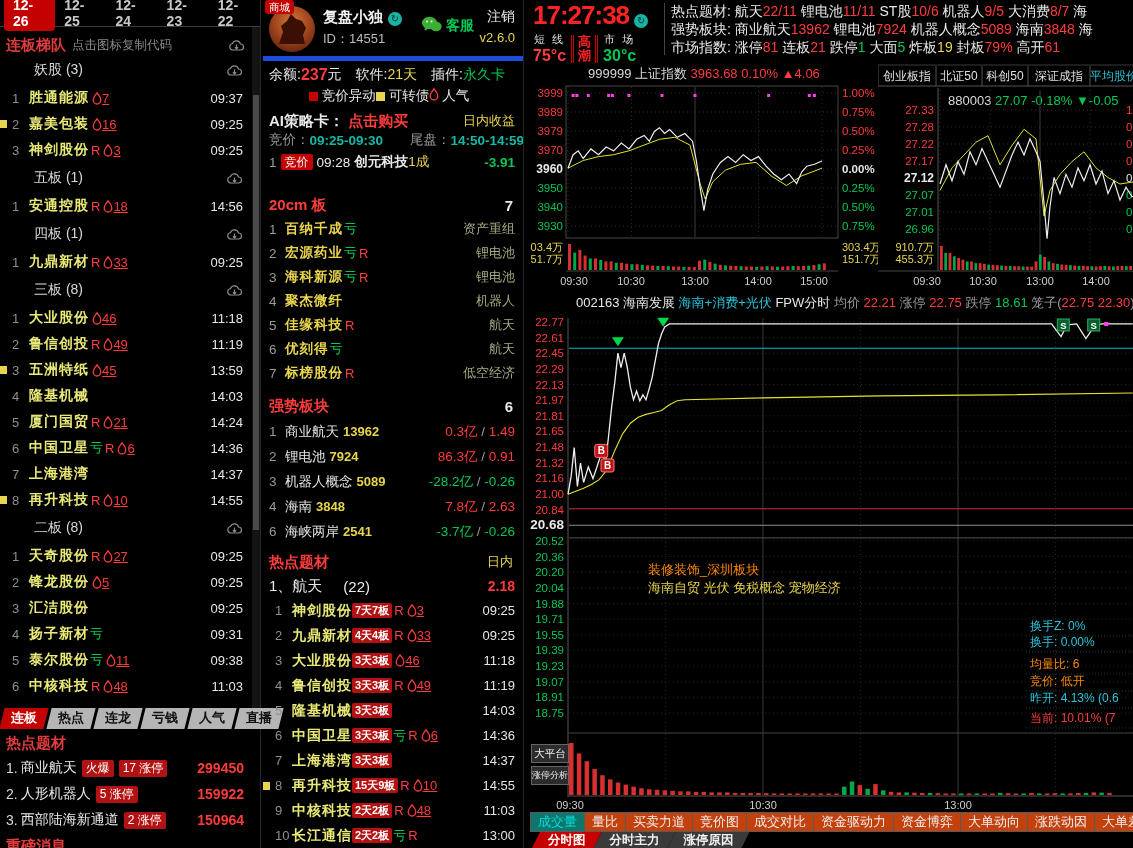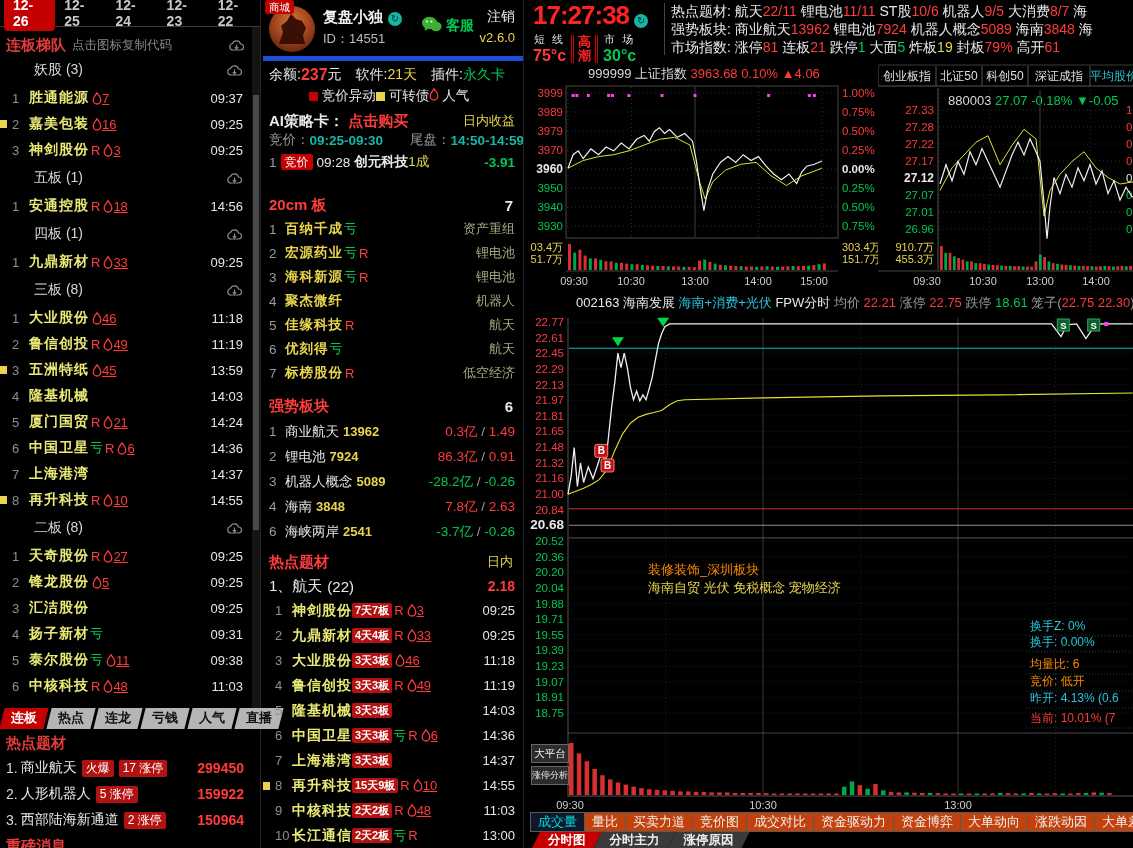--- a/index.html
+++ b/index.html
@@ -66,21 +66,21 @@
 #auction{height:18px;}
 #entry{height:22px;margin-top:2px;}
 .badge-r{background:#c40000;color:#fff;font-size:12px;padding:0 4px;border-radius:2px;margin:0 4px;line-height:16px;text-align:right;}
 #cm20-head{margin-top:20px;height:24px;}
 #cm20-rows .mrow{height:24px;}
 .theme{margin-left:auto;color:#a8a882;font-size:13px;}
 #sec-head{margin-top:8px;height:26px;}
 #sec-rows .mrow{height:25px;}
 .scode{color:#e8d44d;font-size:13px;margin-left:4px;font-weight:bold;}
 #th-head{margin-top:6px;height:24px;}
-#th-group{height:24px;font-size:15px;}
+#th-group{height:24px;font-size:15px;gap:16px;}
 #th-rows .row{height:25px;padding-left:12px;}
 .board{background:#b31212;color:#fff;font-size:11px;padding:0 3px;border-radius:2px;margin-left:0;font-weight:bold;line-height:15px;}
 
 #clock{position:absolute;left:533px;top:0;width:128px;}
 #clock-time{font-size:26px;font-weight:bold;color:#ff2222;letter-spacing:-1px;}
 #gauges{display:flex;margin-top:1px;align-items:center;}
 .gcol{text-align:center;}
 .glab{font-size:11px;color:#ddd;letter-spacing:2px;}
 .gval{font-size:16px;font-weight:bold;}
 .gmid{margin:0 5px;border-left:3px double #d00000;border-right:3px double #d00000;padding:0 4px;
@@ -91,21 +91,21 @@
 #svg-index{position:absolute;left:530px;top:58px;}
 #svg-right{position:absolute;left:878px;top:58px;}
 #svg-stock{position:absolute;left:530px;top:292px;}
 .platform-btn{position:absolute;width:36px;height:17px;background:#2c2c2c;border:1px solid #666;
   color:#eee;text-align:center;overflow:hidden;}
 #pbtn0{left:531px;top:744px;font-size:10.5px;line-height:16px;}
 #pbtn1{left:531px;top:766px;font-size:9px;line-height:16px;}
 #tabs1{position:absolute;left:530px;top:812px;width:603px;height:20px;display:flex;overflow:hidden;white-space:nowrap;}
 .btab{flex:0 0 auto;border:1px solid #5a5a5a;background:#c2410c;color:#f0f0f0;font-size:13px;
   padding:0 7px;line-height:18px;margin-right:-1px;}
-.btab.active{color:#00dddd;background:#0f172a;}
+.btab.active{color:#00dddd;background:#0f766e;}
 #tabs2{position:absolute;left:532px;top:832px;height:16px;display:flex;}
 .stab{flex:0 0 auto;padding:0 16px;line-height:16px;font-size:12.5px;font-weight:bold;color:#eee;
   background:#3a3a3a;clip-path:polygon(8px 0,100% 0,calc(100% - 8px) 100%,0 100%);margin-right:-8px;}
 .stab.active{background:#c40000;color:#fff;z-index:2;}
 </style>
 </head>
 <body>
 
 <div id="app">
 

